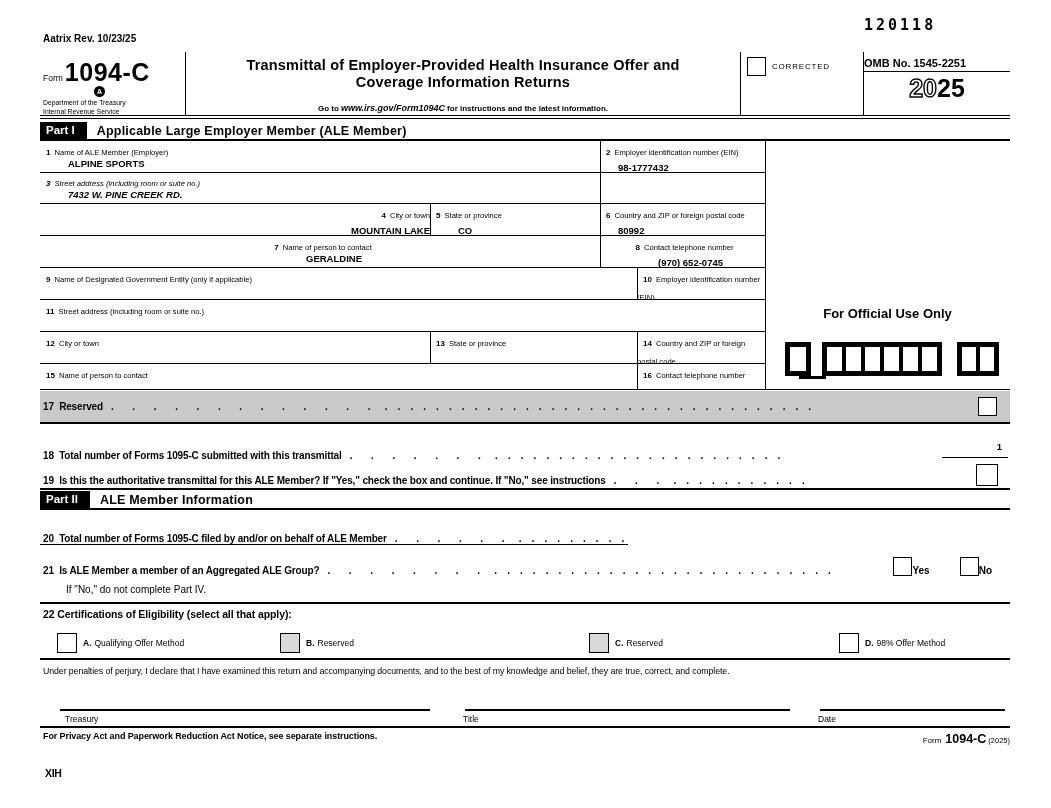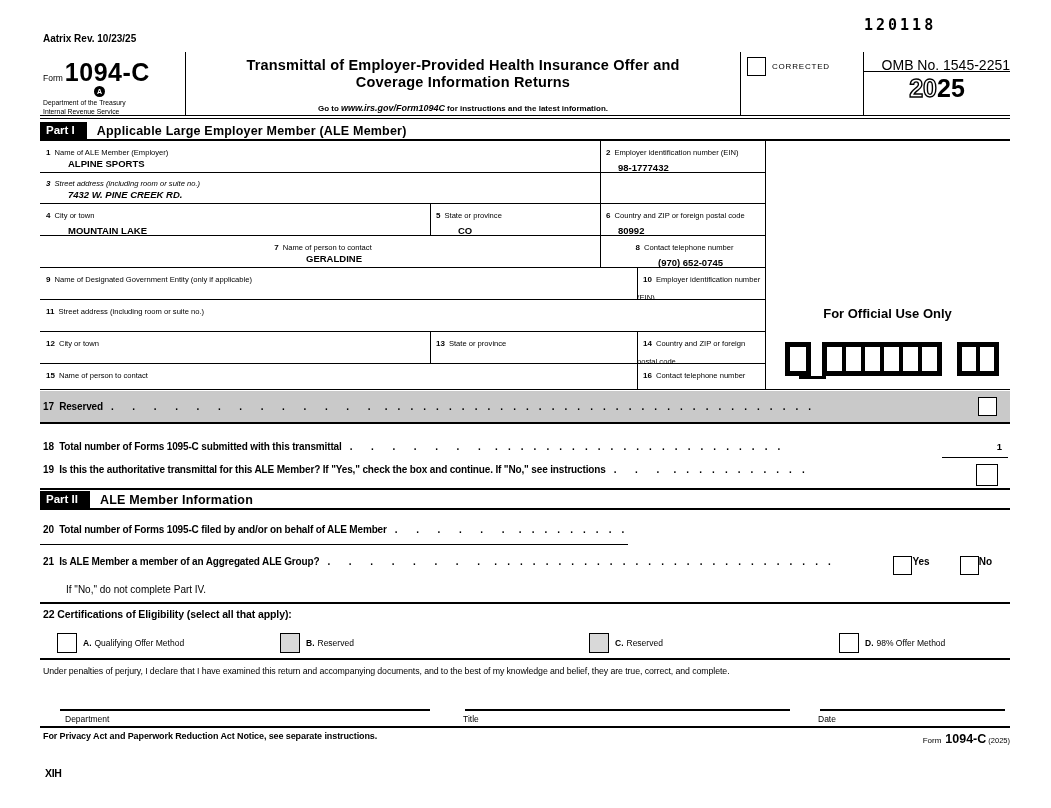--- a/index.html
+++ b/index.html
@@ -14,21 +14,21 @@
   #form-word { font-size:8.5px; margin-right:2px; }
   #form-number { font-size:25px; font-weight:bold; letter-spacing:0.5px; }
   #logo { left:94px; top:86px; width:11px; height:11px; border-radius:50%; background:#000; color:#fff; font-size:7px; font-weight:bold; text-align:center; line-height:11px; }
   #agency { left:43px; top:99px; font-size:6.8px; line-height:8.5px; }
   #title-block { left:190px; top:57px; width:546px; text-align:center; }
   .title-ln { font-size:14.5px; font-weight:bold; letter-spacing:0.2px; line-height:17px; }
   #goto-line { left:190px; top:103px; width:546px; text-align:center; font-size:8px; font-weight:bold; }
   #goto-url { font-style:italic; font-size:9px; margin:0 2px; }
   .cb { position:absolute; background:#fff; border:1.5px solid #000; }
   #corrected-label { left:772px; top:62px; font-size:8px; letter-spacing:0.8px; }
-  #omb { left:864px; top:57px; width:146px; text-align:right; font-size:14px; }
+  #omb { left:864px; top:57px; width:146px; text-align:left; font-size:11px;font-weight:bold; }
   #year { left:864px; top:74px; width:146px; text-align:center; font-size:25px; font-weight:bold; }
   #year-outline { color:#fff; -webkit-text-stroke:1.4px #000; }
   #dbl-rule { left:40px; top:115px; width:970px; height:2px; border-top:1.5px solid #000; border-bottom:1.5px solid #000; }
   
   .part-bar { position:absolute; left:40px; width:970px; height:17px; border-bottom:2.5px solid #000; display:flex; align-items:center; }
   .pbadge { background:#000; color:#fff; font-weight:bold; font-size:11.5px; padding:1px 12px 2px 6px; height:15px; line-height:14px; }
   .ptitle { font-size:12.5px; font-weight:bold; margin-left:10px; letter-spacing:0.2px; }
   
   .row { position:absolute; left:40px; width:725px; border-bottom:1px solid #000; }
   .cell { position:absolute; top:0; height:100%; overflow:hidden; }
@@ -37,21 +37,21 @@
   .flbl { font-size:7.6px; }
   .fval { font-size:9.5px; font-weight:bold; margin-left:28px; line-height:10.5px; }
   .fval2 { margin-top:4px; }
   
   #official-label { left:765px; top:306px; width:245px; text-align:center; font-size:13px; font-weight:bold; }
   .thickbox { position:absolute; top:342px; height:24px; border:5px solid #000; background:#fff; }
   .tcells { display:flex; height:100%; }
   .tcell { border-right:4px solid #000; height:100%; flex:1; }
   .tcell:last-child { border-right:none; }
   
-  .numline { position:absolute; display:flex; align-items:flex-start; }
+  .numline { position:absolute; display:flex; align-items:flex-end; }
   .lnum { font-size:10px; font-weight:bold; margin-right:5px; }
   .ltxt { font-size:10px; font-weight:bold; letter-spacing:-0.15px; white-space:nowrap; }
   .dots { flex:1; overflow:hidden; white-space:pre; font-size:10px; font-weight:bold; letter-spacing:1.5px; padding:0 8px; }
   #bar17 { left:40px; top:391px; width:970px; height:33px; background:#c9c9c9; border-bottom:2.5px solid #000; display:flex; align-items:center; padding:0; box-sizing:border-box; }
   .cbx { width:17px; height:17px; background:#fff; border:1.5px solid #000; flex:none; }
   #v18 { left:942px; top:441px; width:66px; height:17px; border-bottom:1.5px solid #000; text-align:right; padding-right:6px; font-size:9.5px; font-weight:bold; box-sizing:border-box; }
   .yn-lbl { font-size:10px; font-weight:bold; }
   #note21 { left:66px; top:584px; font-size:10px; }
   #l22-head { left:43px; top:608px; font-size:10.5px; font-weight:bold; letter-spacing:-0.1px; }
   .cert-box { position:absolute; top:633px; width:18px; height:18px; border:1.5px solid #000; background:#fff; }
@@ -127,21 +127,21 @@
 
   <div class="row" style="top:172px; height:31px;">
     <div class="cell br" style="left:0; width:560px;font-style:italic;">
       <span class="fnum">3</span><span class="flbl">Street address (including room or suite no.)</span>
       <div class="fval">7432 W. PINE CREEK RD.</div>
     </div>
     <div class="cell" style="left:560px; width:163px;"></div>
   </div>
 
   <div class="row" style="top:204px; height:31px;">
-    <div class="cell br" style="left:0; width:390px;">
+    <div class="cell br" style="left:0; width:390px;text-align:right;">
       <span class="fnum">4</span><span class="flbl">City or town</span>
       <div class="fval fval2">MOUNTAIN LAKE</div>
     </div>
     <div class="cell br" style="left:390px; width:170px;">
       <span class="fnum">5</span><span class="flbl">State or province</span>
       <div class="fval fval2">CO</div>
     </div>
     <div class="cell" style="left:560px; width:163px;">
       <span class="fnum">6</span><span class="flbl">Country and ZIP or foreign postal code</span>
       <div class="fval fval2" style="margin-left:18px;">80992</div>
@@ -284,21 +284,21 @@
   <div class="cert-lbl" style="left:865px;">
     <span class="cert-key">D.</span><span>98% Offer Method</span>
   </div>
   <div class="line" style="left:40px; top:658px; width:970px; height:1.5px;"></div>
 
   <div class="abs" id="declaration">Under penalties of perjury, I declare that I have examined this return and accompanying documents, and to the best of my knowledge and belief, they are true, correct, and complete.</div>
 
   <div class="sigline" style="left:60px; width:370px;"></div>
   <div class="sigline" style="left:465px; width:325px;"></div>
   <div class="sigline" style="left:820px; width:185px;"></div>
-  <div class="siglbl" style="left:65px;">Department</div>
+  <div class="siglbl" style="left:65px;">Treasury</div>
   <div class="siglbl" style="left:463px;">Title</div>
   <div class="siglbl" style="left:818px;">Date</div>
   <div class="line" id="footer-rule"></div>
 
   <div class="abs" id="privacy">For Privacy Act and Paperwork Reduction Act Notice, see separate instructions.</div>
   <div class="abs" id="form-id">
     <span class="fw">Form</span><span class="fn">1094-C</span><span class="fy">(2025)</span>
   </div>
   <div class="abs" id="xih">XIH</div>
 

